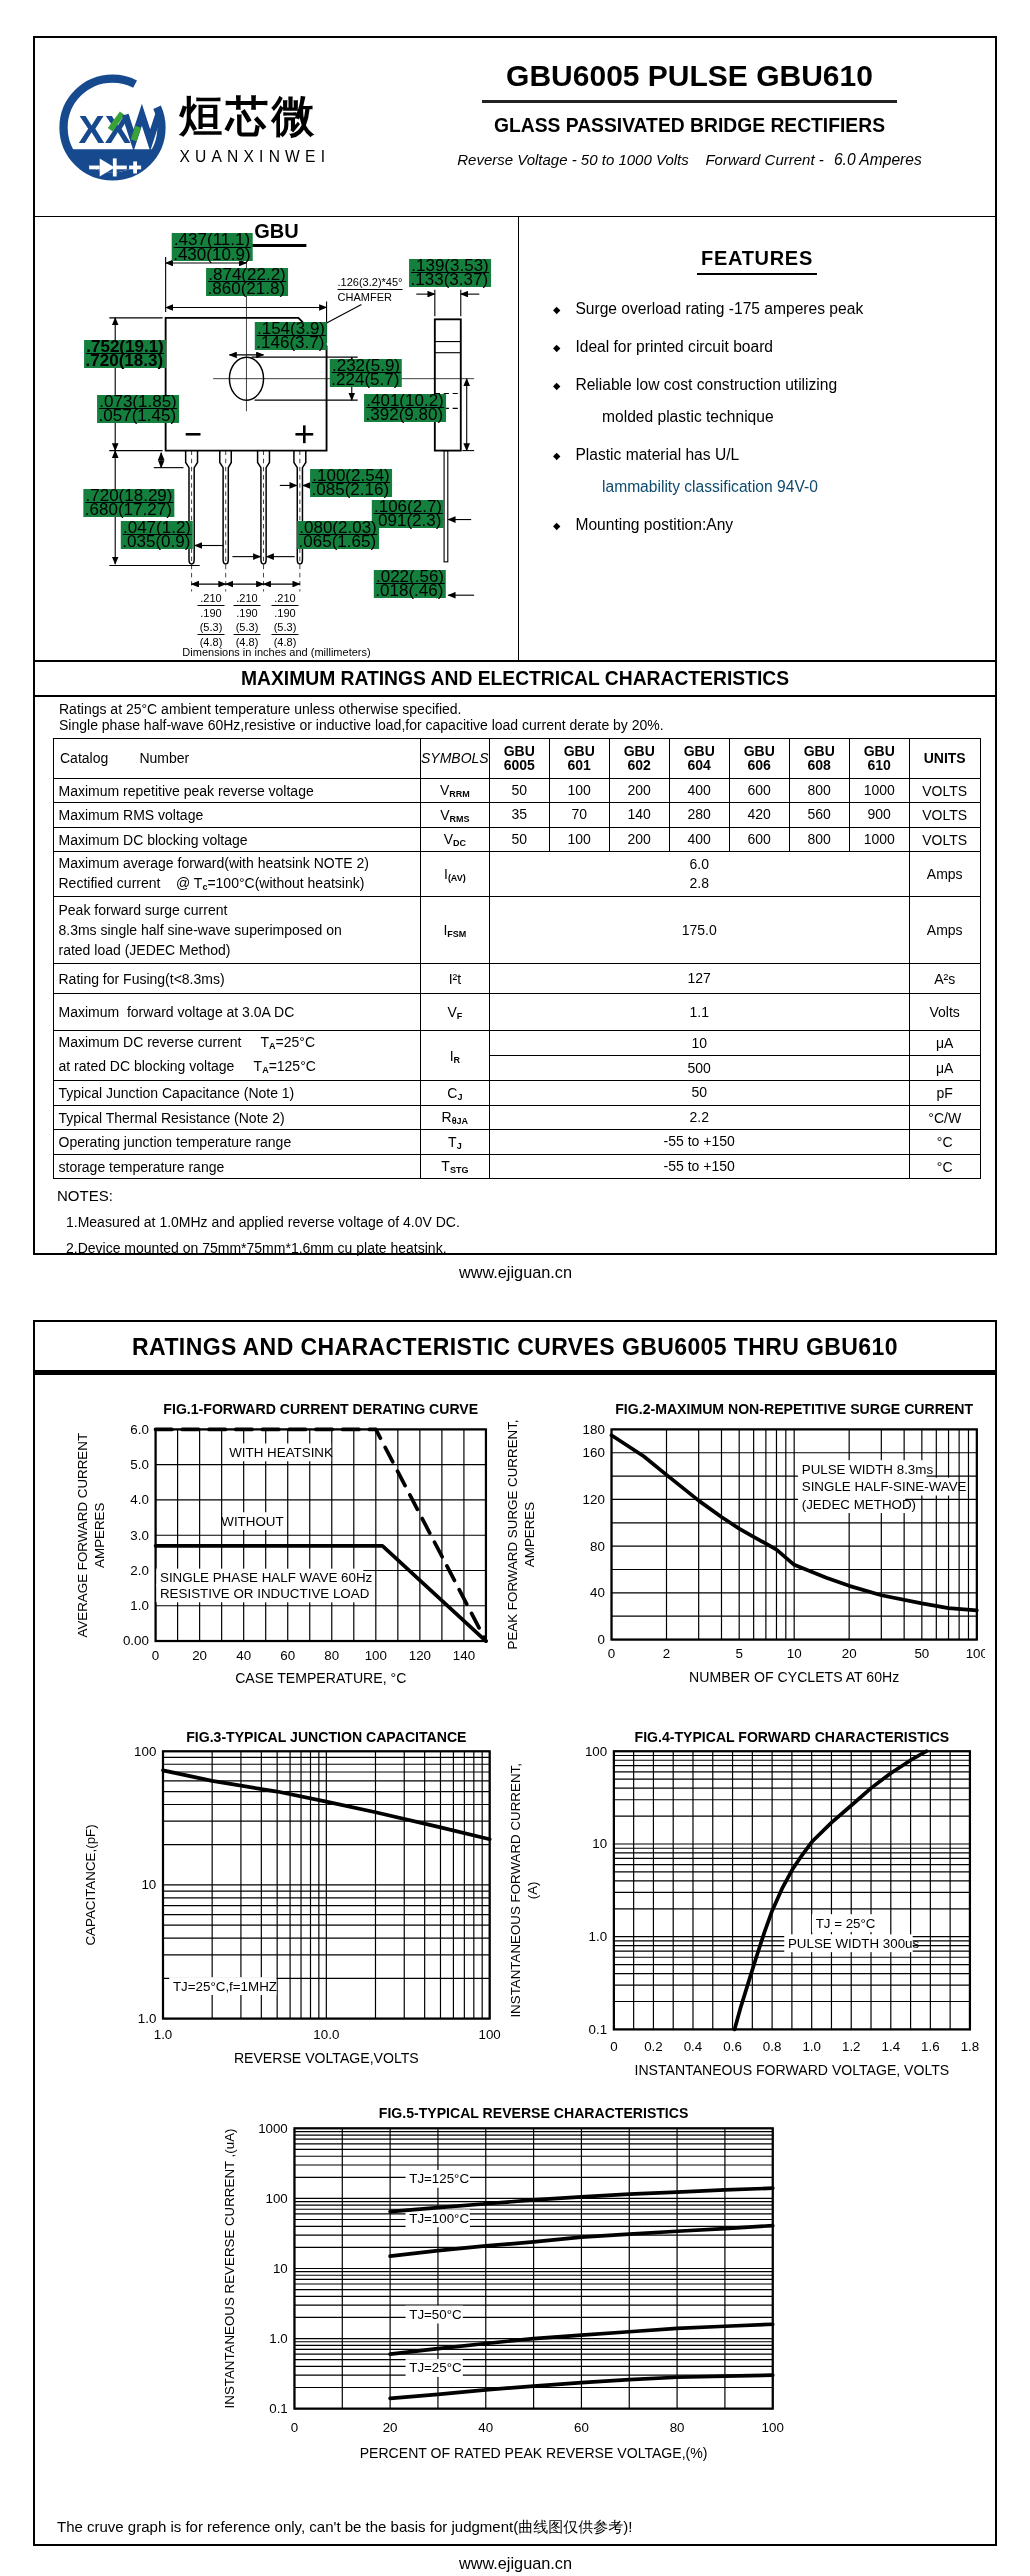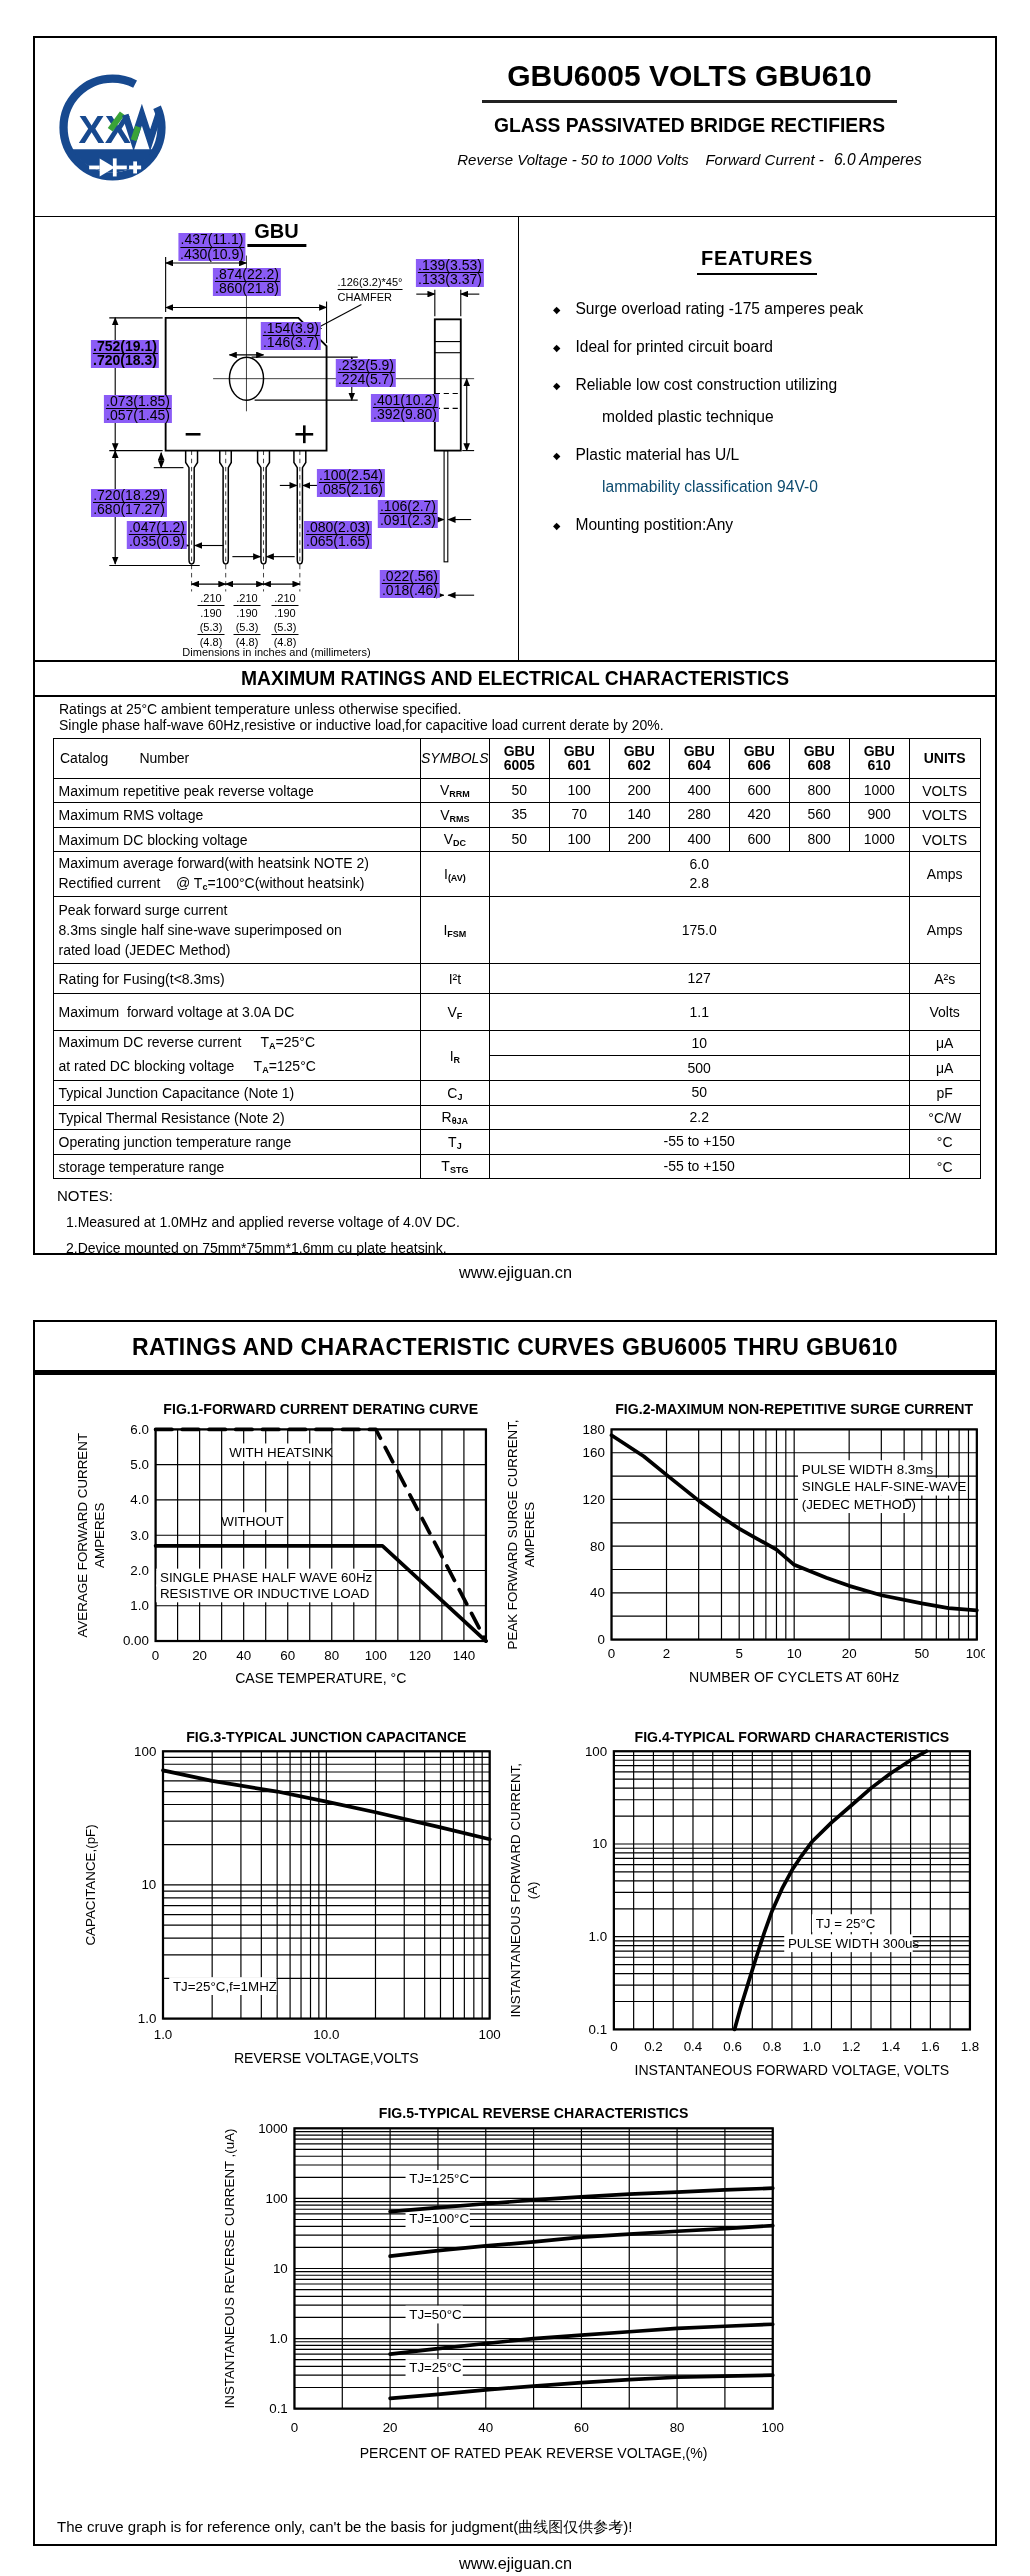--- a/index.html
+++ b/index.html
@@ -17,21 +17,21 @@
   .doc-title{font-size:30px;font-weight:bold;letter-spacing:0px;}
   .title-rule{width:415px;border-bottom:3px solid #222;margin:7.4px auto 12px auto;}
   .doc-sub{font-size:19.3px;font-weight:bold;}
   .doc-tag{font-size:15px;font-style:italic;margin-top:13.4px;}
   .doc-tag .amp{font-size:15.6px;margin-left:6px;}
   
   .body-row{display:flex;border-top:1.5px solid #000;height:443px;}
   .draw-cell{width:483px;position:relative;}
   .feat-cell{flex:1;border-left:1.5px solid #000;position:relative;}
   .gbu-lbl{position:absolute;left:50%;top:3px;transform:translateX(-50%);font-size:20px;font-weight:bold;border-bottom:3.7px solid #000;padding:0 7.4px 0.7px 7.4px;}
-  .dim{position:absolute;text-align:center;font-size:14px;line-height:13.4px;transform:translateX(-50%);background:#8b5cf6;padding:0 1.5px;}
+  .dim{position:absolute;font-size:17px;line-height:13.4px;transform:translateX(-50%);background:#15803d;padding:0 1.5px;}
   .dim .t{border-bottom:1.1px solid #000;display:block;padding:0 0.7px;}
   .dim .b{display:block;}
   .chamfer{position:absolute;font-size:11px;line-height:14px;transform:translateX(-50%);text-align:left;background:#fff;}
   .chamfer .t{border-bottom:1.1px solid #000;display:block;}
   .pitch{position:absolute;text-align:center;font-size:11px;line-height:14px;transform:translateX(-50%);}
   .pitch span{display:block;padding:0 2.2px;}
   .pitch span.u{border-bottom:1.1px solid #000;}
   .draw-cap{position:absolute;bottom:2.2px;left:50%;transform:translateX(-50%);font-size:11px;white-space:nowrap;}
   
   .feat-title-box{text-align:center;margin-top:30px;}
@@ -83,23 +83,27 @@
         <line x1="88" y1="56" x2="72" y2="78" stroke="#3aa338" stroke-width="8"></line>
         <polyline points="92,58 103,92 114,58 125,92 136,58" fill="none" stroke="#17498f" stroke-width="9" stroke-linejoin="miter"></polyline>
         <line x1="103" y1="92" x2="109" y2="74" stroke="#3aa338" stroke-width="8"></line>
         <polygon points="58,116 58,140 78,128" fill="#fff"></polygon>
         <line x1="78" y1="116" x2="78" y2="140" stroke="#fff" stroke-width="5"></line>
         <line x1="44" y1="128" x2="58" y2="128" stroke="#fff" stroke-width="5"></line>
         <line x1="78" y1="128" x2="94" y2="128" stroke="#fff" stroke-width="5"></line>
         <line x1="97" y1="128" x2="113" y2="128" stroke="#fff" stroke-width="5"></line>
         <line x1="105" y1="120" x2="105" y2="136" stroke="#fff" stroke-width="5"></line>
       </svg>
+      <div class="logo-txt">
+        <div class="logo-cn">烜芯微</div>
+        <div class="logo-en">XUANXINWEI</div>
+      </div>
     </div>
     <div class="title-wrap">
-      <div class="doc-title">GBU6005 VOLTS GBU610</div>
+      <div class="doc-title">GBU6005 PULSE GBU610</div>
       <div class="title-rule"></div>
       <div class="doc-sub">GLASS PASSIVATED  BRIDGE RECTIFIERS</div>
       <div class="doc-tag">
         <span>Reverse Voltage - 50 to 1000 Volts</span>&nbsp;&nbsp;&nbsp;
         <span>Forward Current -</span>
         <span class="amp">6.0 Amperes</span>
       </div>
     </div>
   </div>
 

